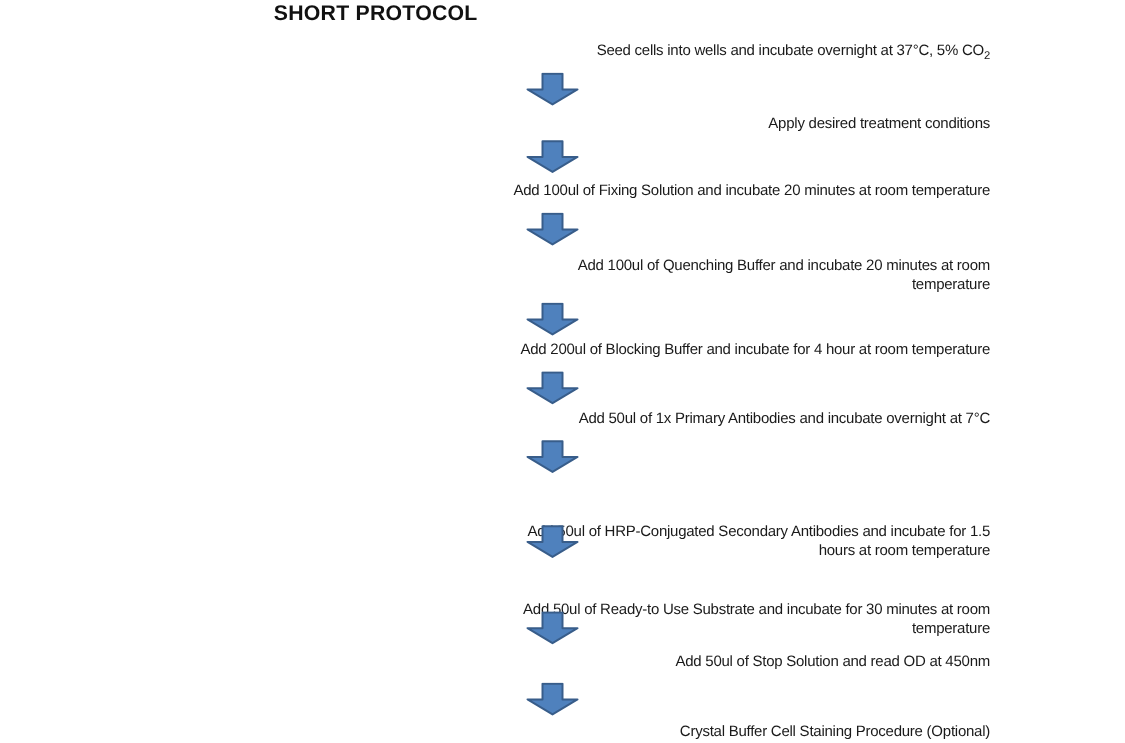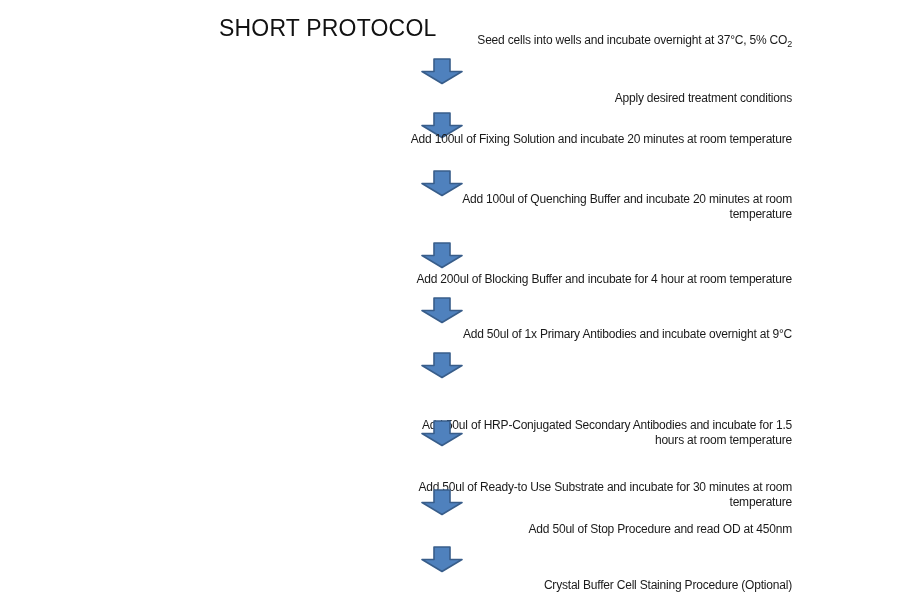--- a/index.html
+++ b/index.html
@@ -10,25 +10,25 @@
   .canvas {
     position: relative;
     width: 900px;
     height: 594px;
     background: #ffffff;
     overflow: hidden;
     font-family: "Liberation Sans", sans-serif;
   }
   .title {
     position: absolute;
-    top: 15px;
+    top: 1px;
     left: 219px;
     margin: 0;
-    font-size: 23px;
-    font-weight: normal;
+    font-size: 17px;
+    font-weight: bold;
     color: #111111;
     letter-spacing: 0.2px;
     white-space: nowrap;
   }
   .step {
     position: absolute;
     left: 92px;
     width: 700px;
     text-align: right;
     font-size: 12px;
@@ -54,43 +54,43 @@
   <h1 class="title">SHORT PROTOCOL</h1>
   <div id="flow">
       <div class="step" style="top: 33px;">Seed cells into wells and incubate overnight at 37°C, 5% CO<sub>2</sub></div>
       <svg class="arrow" width="44" height="27" viewBox="0 0 44 27" style="top: 58px;">
     <polygon points="14,1 30,1 30,13.5 42,13.5 22,25.5 2,13.5 14,13.5" stroke-width="1.6" stroke-linejoin="round" fill="#4f81bd" stroke="#385d8a"></polygon>
   </svg>
       <div class="step" style="top: 91px;">Apply desired treatment conditions</div>
       <svg class="arrow" width="44" height="27" viewBox="0 0 44 27" style="top: 112px;">
     <polygon points="14,1 30,1 30,13.5 42,13.5 22,25.5 2,13.5 14,13.5" stroke-width="1.6" stroke-linejoin="round" fill="#4f81bd" stroke="#385d8a"></polygon>
   </svg>
-      <div class="step" style="top: 132px;">Add 100ul of Fixing Solution and incubate 20 minutes at room temperature</div>
+      <div class="step" style="top: 145px;">Add 100ul of Fixing Solution and incubate 20 minutes at room temperature</div>
       <svg class="arrow" width="44" height="27" viewBox="0 0 44 27" style="top: 170px;">
     <polygon points="14,1 30,1 30,13.5 42,13.5 22,25.5 2,13.5 14,13.5" stroke-width="1.6" stroke-linejoin="round" fill="#4f81bd" stroke="#385d8a"></polygon>
   </svg>
-      <div class="step" style="top: 192px;">Add 100ul of Quenching Buffer and incubate 20 minutes at room<br>temperature</div>
+      <div class="step" style="top: 205px;">Add 100ul of Quenching Buffer and incubate 20 minutes at room<br>temperature</div>
       <svg class="arrow" width="44" height="27" viewBox="0 0 44 27" style="top: 242px;">
     <polygon points="14,1 30,1 30,13.5 42,13.5 22,25.5 2,13.5 14,13.5" stroke-width="1.6" stroke-linejoin="round" fill="#4f81bd" stroke="#385d8a"></polygon>
   </svg>
       <div class="step" style="top: 272px;">Add 200ul of Blocking Buffer and incubate for 4 hour at room temperature</div>
       <svg class="arrow" width="44" height="27" viewBox="0 0 44 27" style="top: 297px;">
     <polygon points="14,1 30,1 30,13.5 42,13.5 22,25.5 2,13.5 14,13.5" stroke-width="1.6" stroke-linejoin="round" fill="#4f81bd" stroke="#385d8a"></polygon>
   </svg>
-      <div class="step" style="top: 327px;">Add 50ul of 1x Primary Antibodies and incubate overnight at 9°C</div>
+      <div class="step" style="top: 327px;">Add 50ul of 1x Primary Antibodies and incubate overnight at 7°C</div>
       <svg class="arrow" width="44" height="27" viewBox="0 0 44 27" style="top: 352px;">
     <polygon points="14,1 30,1 30,13.5 42,13.5 22,25.5 2,13.5 14,13.5" stroke-width="1.6" stroke-linejoin="round" fill="#4f81bd" stroke="#385d8a"></polygon>
   </svg>
       <div class="step" style="top: 382px; margin-top: 36px;">Add 50ul of HRP-Conjugated Secondary Antibodies and incubate for 1.5<br>hours at room temperature</div>
       <svg class="arrow" width="44" height="27" viewBox="0 0 44 27" style="top: 420px;">
     <polygon points="14,1 30,1 30,13.5 42,13.5 22,25.5 2,13.5 14,13.5" stroke-width="1.6" stroke-linejoin="round" fill="#4f81bd" stroke="#385d8a"></polygon>
   </svg>
       <div class="step" style="top: 480px;">Add 50ul of Ready-to Use Substrate and incubate for 30 minutes at room<br>temperature</div>
       <svg class="arrow" width="44" height="27" viewBox="0 0 44 27" style="top: 489px;">
     <polygon points="14,1 30,1 30,13.5 42,13.5 22,25.5 2,13.5 14,13.5" stroke-width="1.6" stroke-linejoin="round" fill="#4f81bd" stroke="#385d8a"></polygon>
   </svg>
-      <div class="step" style="top: 522px;">Add 50ul of Stop Procedure and read OD at 450nm</div>
+      <div class="step" style="top: 522px;">Add 50ul of Stop Solution and read OD at 450nm</div>
       <svg class="arrow" width="44" height="27" viewBox="0 0 44 27" style="top: 546px;">
     <polygon points="14,1 30,1 30,13.5 42,13.5 22,25.5 2,13.5 14,13.5" stroke-width="1.6" stroke-linejoin="round" fill="#4f81bd" stroke="#385d8a"></polygon>
   </svg>
       <div class="step" style="top: 578px;">Crystal Buffer Cell Staining Procedure (Optional)</div>
     </div>
 </div>
 
 </body></html>

